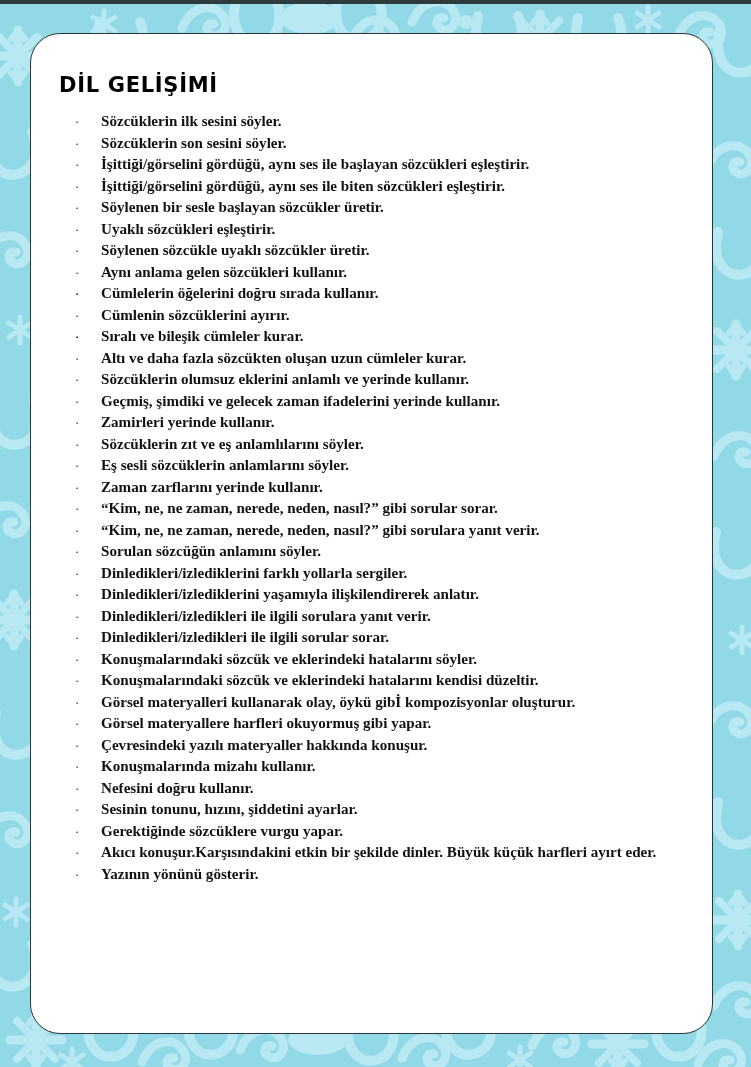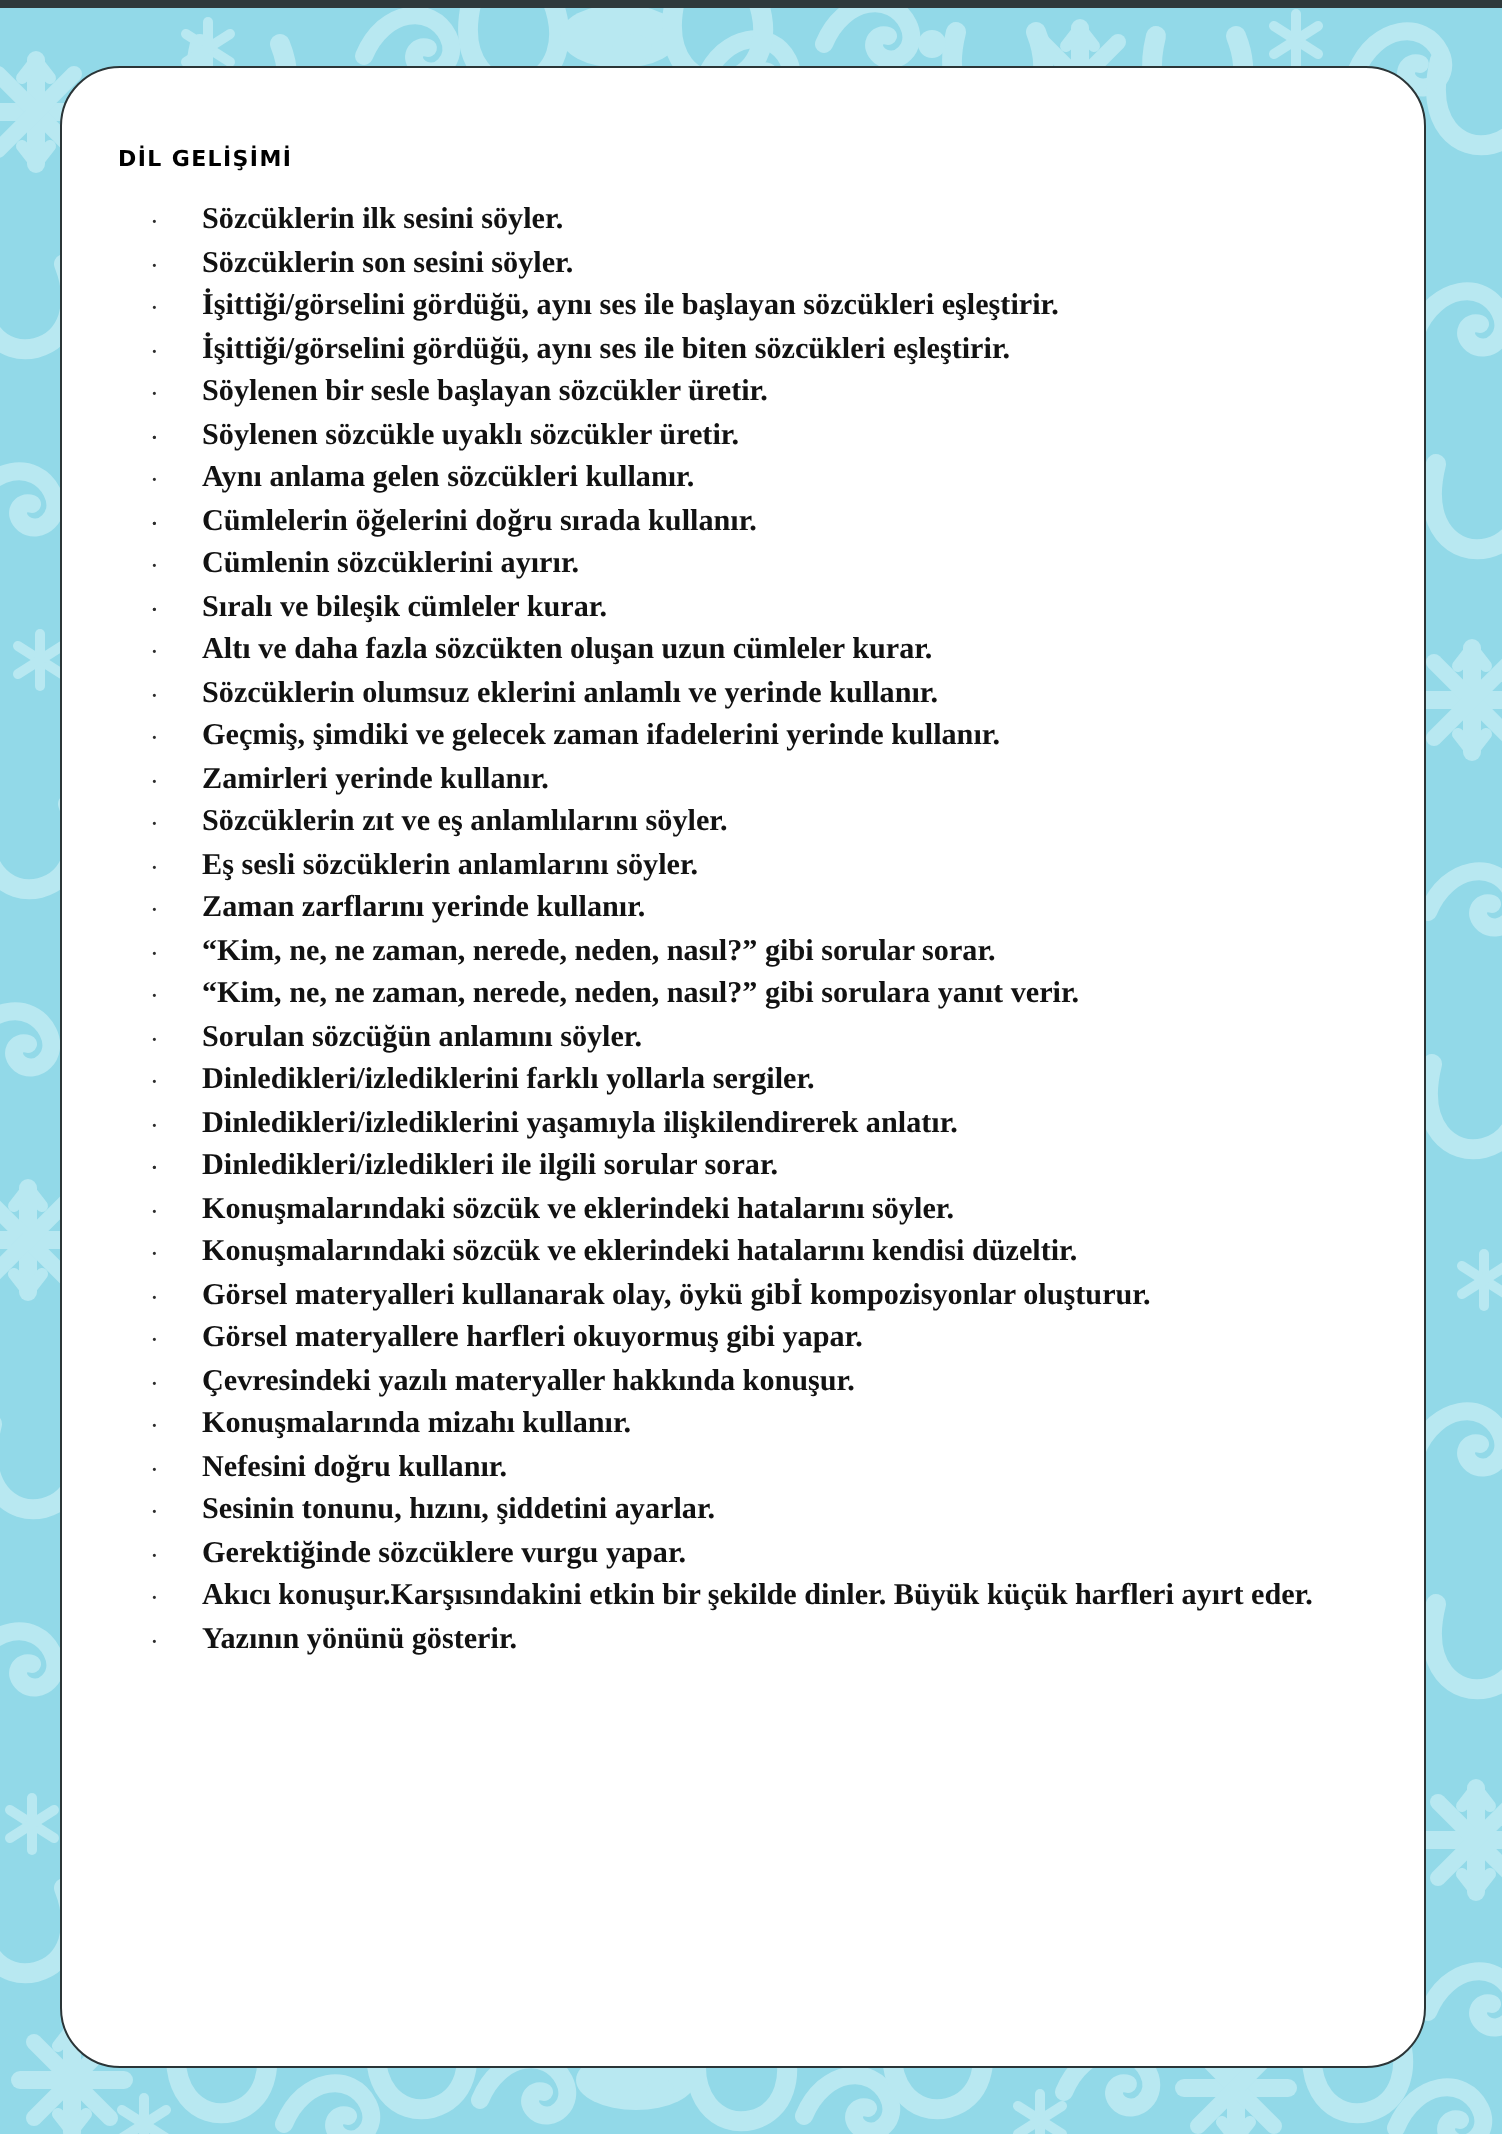--- a/index.html
+++ b/index.html
@@ -57,21 +57,21 @@
   }
 
   #card-inner {
     padding: 40px 22px 0 26px;
   }
 
   
   .section-title {
     font-family: "DejaVu Sans", "Liberation Sans", sans-serif;
     font-weight: bold;
-    font-size: 11px;
+    font-size: 21px;
     letter-spacing: 0.7px;
     color: #000000;
     margin: 0 0 14px 2px;
     line-height: 1.1;
     -webkit-font-smoothing: antialiased;
   }
 
   
   ul.outcome-list {
     list-style: none;
@@ -196,41 +196,41 @@
     <div id="card-inner">
 
       <h1 class="section-title">DİL GELİŞİMİ</h1>
 
       <ul class="outcome-list">
           <li><span class="bullet">·</span><span class="item-text">Sözcüklerin ilk sesini söyler.</span></li>
           <li><span class="bullet">·</span><span class="item-text">Sözcüklerin son sesini söyler.</span></li>
           <li><span class="bullet">·</span><span class="item-text">İşittiği/görselini gördüğü, aynı ses ile başlayan sözcükleri eşleştirir.</span></li>
           <li><span class="bullet">·</span><span class="item-text">İşittiği/görselini gördüğü, aynı ses ile biten sözcükleri eşleştirir.</span></li>
           <li><span class="bullet">·</span><span class="item-text">Söylenen bir sesle başlayan sözcükler üretir.</span></li>
-          <li><span class="bullet">·</span></li>
+          <li><span class="bullet">·</span><span class="item-text">Uyaklı sözcükleri eşleştirir.</span></li>
           <li><span class="bullet">·</span><span class="item-text">Söylenen sözcükle uyaklı sözcükler üretir.</span></li>
           <li><span class="bullet">·</span><span class="item-text">Aynı anlama gelen sözcükleri kullanır.</span></li>
           <li><span class="bullet">·</span></li>
           <li><span class="bullet">·</span><span class="item-text">Cümlelerin öğelerini doğru sırada kullanır.</span></li>
           <li><span class="bullet">·</span><span class="item-text">Cümlenin sözcüklerini ayırır.</span></li>
           <li><span class="bullet">·</span></li>
           <li><span class="bullet">·</span><span class="item-text">Sıralı ve bileşik cümleler kurar.</span></li>
           <li><span class="bullet">·</span><span class="item-text">Altı ve daha fazla sözcükten oluşan uzun cümleler kurar.</span></li>
           <li><span class="bullet">·</span><span class="item-text">Sözcüklerin olumsuz eklerini anlamlı ve yerinde kullanır.</span></li>
           <li><span class="bullet">·</span><span class="item-text">Geçmiş, şimdiki ve gelecek zaman ifadelerini yerinde kullanır.</span></li>
           <li><span class="bullet">·</span><span class="item-text">Zamirleri yerinde kullanır.</span></li>
           <li><span class="bullet">·</span><span class="item-text">Sözcüklerin zıt ve eş anlamlılarını söyler.</span></li>
           <li><span class="bullet">·</span><span class="item-text">Eş sesli sözcüklerin anlamlarını söyler.</span></li>
           <li><span class="bullet">·</span><span class="item-text">Zaman zarflarını yerinde kullanır.</span></li>
           <li><span class="bullet">·</span><span class="item-text">“Kim, ne, ne zaman, nerede, neden, nasıl?” gibi sorular sorar.</span></li>
           <li><span class="bullet">·</span><span class="item-text">“Kim, ne, ne zaman, nerede, neden, nasıl?” gibi sorulara yanıt verir.</span></li>
           <li><span class="bullet">·</span><span class="item-text">Sorulan sözcüğün anlamını söyler.</span></li>
           <li><span class="bullet">·</span><span class="item-text">Dinledikleri/izlediklerini farklı yollarla sergiler.</span></li>
           <li><span class="bullet">·</span><span class="item-text">Dinledikleri/izlediklerini yaşamıyla ilişkilendirerek anlatır.</span></li>
-          <li><span class="bullet">·</span></li>
+          <li><span class="bullet">·</span><span class="item-text">Dinledikleri/izledikleri ile ilgili sorulara yanıt verir.</span></li>
           <li><span class="bullet">·</span><span class="item-text">Dinledikleri/izledikleri ile ilgili sorular sorar.</span></li>
           <li><span class="bullet">·</span><span class="item-text">Konuşmalarındaki sözcük ve eklerindeki hatalarını söyler.</span></li>
           <li><span class="bullet">·</span><span class="item-text">Konuşmalarındaki sözcük ve eklerindeki hatalarını kendisi düzeltir.</span></li>
           <li><span class="bullet">·</span><span class="item-text">Görsel materyalleri kullanarak olay, öykü gibİ kompozisyonlar oluşturur.</span></li>
           <li><span class="bullet">·</span><span class="item-text">Görsel materyallere harfleri okuyormuş gibi yapar.</span></li>
           <li><span class="bullet">·</span><span class="item-text">Çevresindeki yazılı materyaller hakkında konuşur.</span></li>
           <li><span class="bullet">·</span><span class="item-text">Konuşmalarında mizahı kullanır.</span></li>
           <li><span class="bullet">·</span><span class="item-text">Nefesini doğru kullanır.</span></li>
           <li><span class="bullet">·</span><span class="item-text">Sesinin tonunu, hızını, şiddetini ayarlar.</span></li>
           <li><span class="bullet">·</span><span class="item-text">Gerektiğinde sözcüklere vurgu yapar.</span></li>

